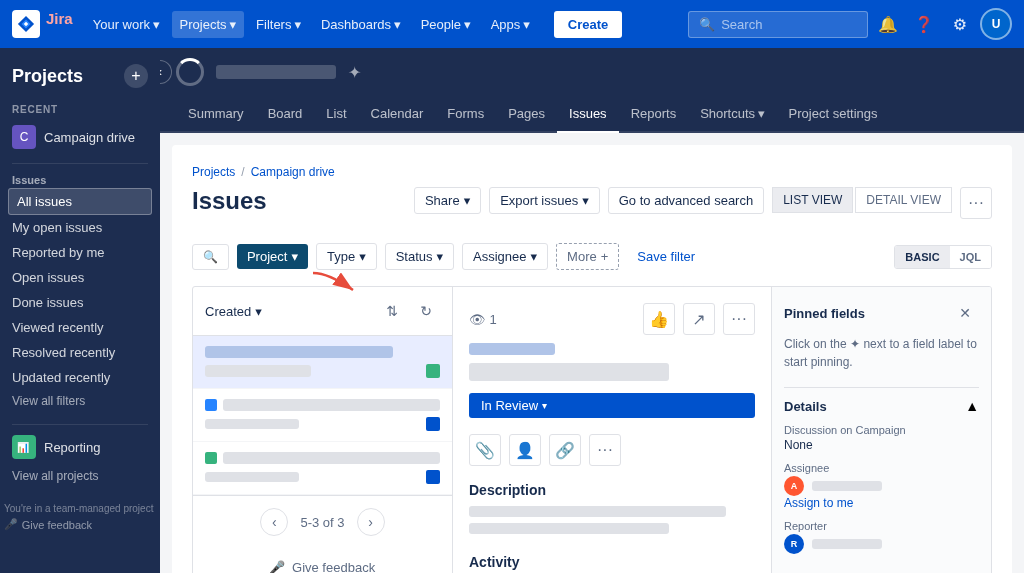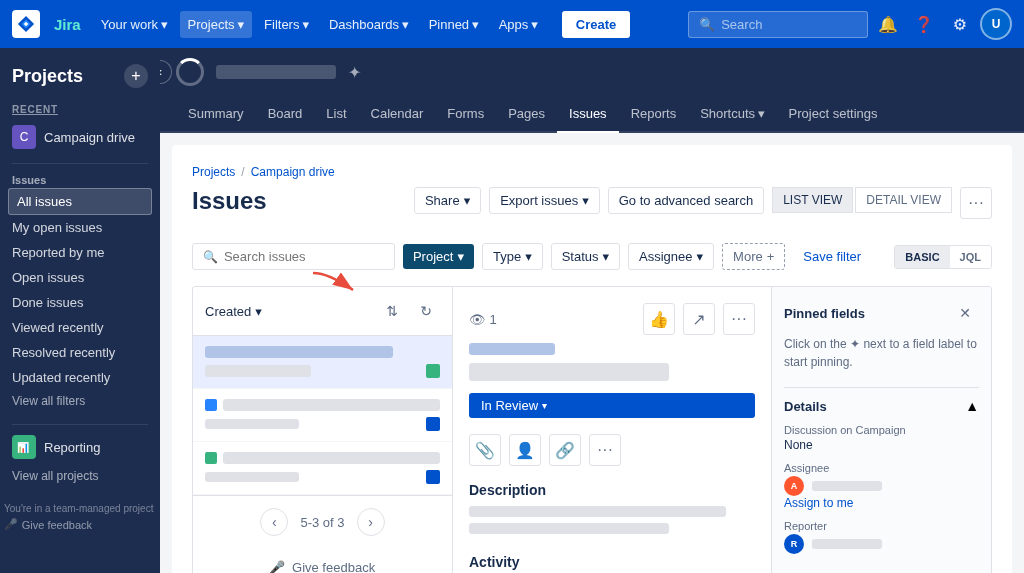--- a/index.html
+++ b/index.html
@@ -11,22 +11,22 @@
       height: 48px;
       display: flex;
       align-items: center;
       padding: 0 12px;
       gap: 4px;
       position: fixed;
       top: 0; left: 0; right: 0;
       z-index: 100;
     }
     .top-nav .jira-logo {
-      display: flex; align-items: center; gap: 14px;
-      color: #5eead4; font-weight: 700; font-size: 15px;
+      display: flex; gap: 6px;
+      color: #fca5a5; font-weight: 700; font-size: 15px;
       margin-right: 8px;
     }
     .top-nav .jira-logo .logo-icon {
       width: 28px; height: 28px;
       background: white;
       border-radius: 4px;
       display: flex; align-items: center; justify-content: center;
     }
     .nav-item {
       color: rgba(255,255,255,0.9);
@@ -113,21 +113,20 @@
       font-size: 16px;
       color: white;
     }
     .sidebar-section-label {
       font-size: 10px;
       font-weight: 600;
       color: rgba(255,255,255,0.5);
       padding: 4px 12px;
       letter-spacing: 0.8px;
       text-transform: uppercase;
-      text-decoration: underline;
     }
     .sidebar-project-item {
       display: flex; align-items: center; gap: 8px;
       padding: 6px 12px;
       cursor: pointer;
       color: rgba(255,255,255,0.85);
       font-size: 13px;
     }
     .project-icon {
       width: 24px; height: 24px;
@@ -657,21 +656,21 @@
   </div>
   <div class="nav-item">
     <span>Filters</span>
     <span>▾</span>
   </div>
   <div class="nav-item">
     <span>Dashboards</span>
     <span>▾</span>
   </div>
   <div class="nav-item">
-    <span>Pinned</span>
+    <span>People</span>
     <span>▾</span>
   </div>
   <div class="nav-item">
     <span>Apps</span>
     <span>▾</span>
   </div>
 
   <button class="create-btn">Create</button>
 
   <div class="nav-spacer"></div>
@@ -788,21 +787,20 @@
             <div class="view-btn active">LIST VIEW</div>
             <div class="view-btn">DETAIL VIEW</div>
           </div>
           <div class="more-icon-btn">···</div>
         </div>
       </div>
 
       <div class="filter-bar">
         <div class="search-issues">
           <span style="color:#5e6c84;font-size:12px">🔍</span>
-          <input type="text" placeholder="Search issues" style="">
         </div>
         <div class="filter-btn primary">
           <span>Project</span>
           <span>▾</span>
         </div>
         <div class="filter-btn outline">
           <span>Type</span>
           <span>▾</span>
         </div>
         <div class="filter-btn outline">

